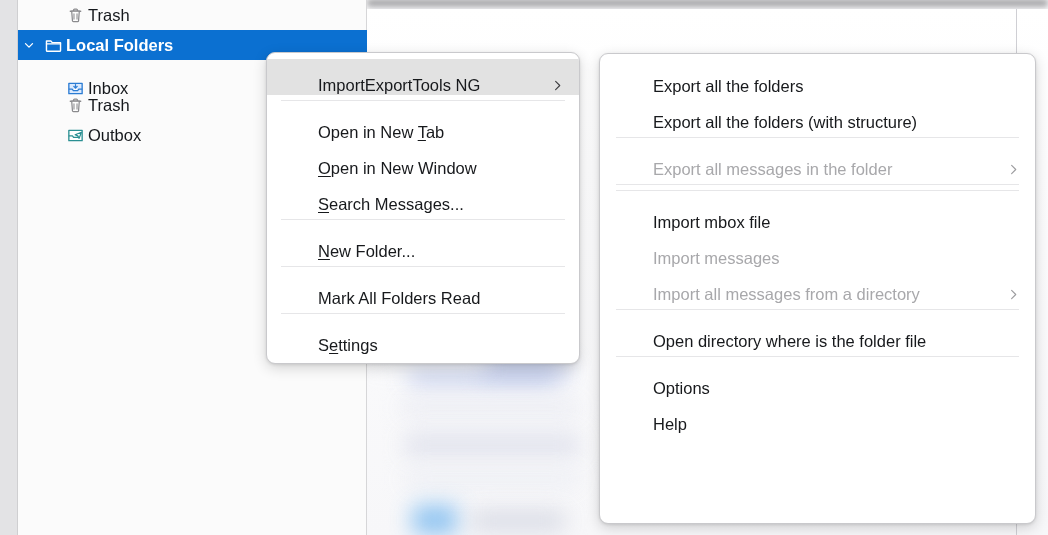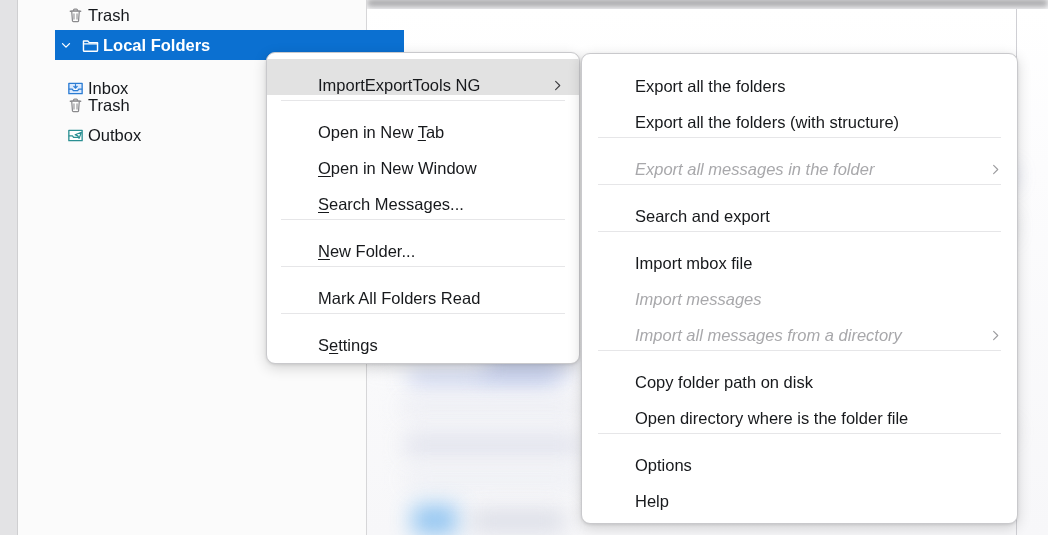--- a/index.html
+++ b/index.html
@@ -90,21 +90,20 @@
     display: flex;
     align-items: center;
     box-sizing: border-box;
     font-size: 16.5px;
     color: #15181c;
   }
   .tree-row.selected {
     background: #0b70d1;
     color: #ffffff;
     font-weight: bold;
-    margin-left: 37px;
   }
   .tree-twisty {
     width: 22px;
     display: flex;
     align-items: center;
     justify-content: center;
     flex: 0 0 auto;
   }
   .tree-icon {
     width: 26px;
@@ -125,40 +124,40 @@
     box-sizing: border-box;
     z-index: 20;
     overflow: hidden;
   }
   #context-menu {
     left: 266px; top: 52px;
     width: 314px; height: 312px;
     padding: 6px 0;
   }
   #submenu {
-    left: 581px; top: 53px;
+    left: 599px; top: 53px;
     width: 437px; height: 471px;
     padding: 6px 0;
     z-index: 25;
   }
 
   .menu-item {
     position: relative;
     display: flex;
     align-items: center;
     height: 36px;
     padding: 16px 14px 0 51px;
     box-sizing: border-box;
     font-size: 16.5px;
     color: #17191c;
     white-space: nowrap;
   }
   #submenu .menu-item { padding-left: 53px; height: 36px; }
   .menu-item.highlighted { background: #e2e2e2; }
-  .menu-item.disabled { color: #a8a8ab; font-style: italic; }
+  .menu-item.disabled { color: #a8a8ab; }
   .menu-item-label { flex: 1 1 auto; }
   .menu-item u { text-decoration: underline; text-underline-offset: 2px; }
 
   .submenu-arrow {
     flex: 0 0 auto;
     margin-left: 12px;
     display: flex;
     align-items: center;
     color: #3c3c3f;
   }
@@ -306,43 +305,37 @@
     <div class="menu-sep"></div>
     <div class="menu-item disabled">
       <span class="menu-item-label">Export all messages in the folder</span>
       <span class="submenu-arrow">
         <svg width="15" height="15" viewBox="0 0 20 20" fill="none" style="stroke: currentcolor;">
           <path d="M7.5 4.5L13 10l-5.5 5.5" stroke="currentColor" fill="none" stroke-width="1.5" stroke-linecap="round" stroke-linejoin="round"></path>
         </svg>
       </span>
     </div>
     <div class="menu-sep"></div>
-    <div class="menu-item">
-      <span class="menu-item-label">Search and export</span>
-    </div>
     <div class="menu-sep"></div>
     <div class="menu-item">
       <span class="menu-item-label">Import mbox file</span>
     </div>
     <div class="menu-item disabled">
       <span class="menu-item-label">Import messages</span>
     </div>
     <div class="menu-item disabled">
       <span class="menu-item-label">Import all messages from a directory</span>
       <span class="submenu-arrow">
         <svg width="15" height="15" viewBox="0 0 20 20" fill="none" style="stroke: currentcolor;">
           <path d="M7.5 4.5L13 10l-5.5 5.5" stroke="currentColor" fill="none" stroke-width="1.5" stroke-linecap="round" stroke-linejoin="round"></path>
         </svg>
       </span>
     </div>
     <div class="menu-sep"></div>
     <div class="menu-item">
-      <span class="menu-item-label">Copy folder path on disk</span>
-    </div>
-    <div class="menu-item">
       <span class="menu-item-label">Open directory where is the folder file</span>
     </div>
     <div class="menu-sep"></div>
     <div class="menu-item">
       <span class="menu-item-label">Options</span>
     </div>
     <div class="menu-item">
       <span class="menu-item-label">Help</span>
     </div>
   </div>

